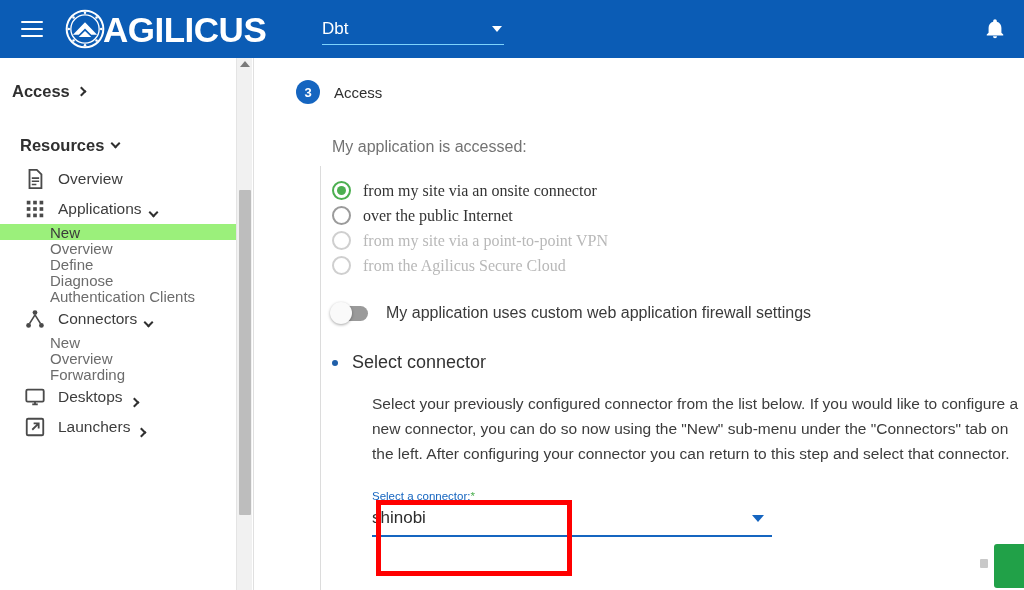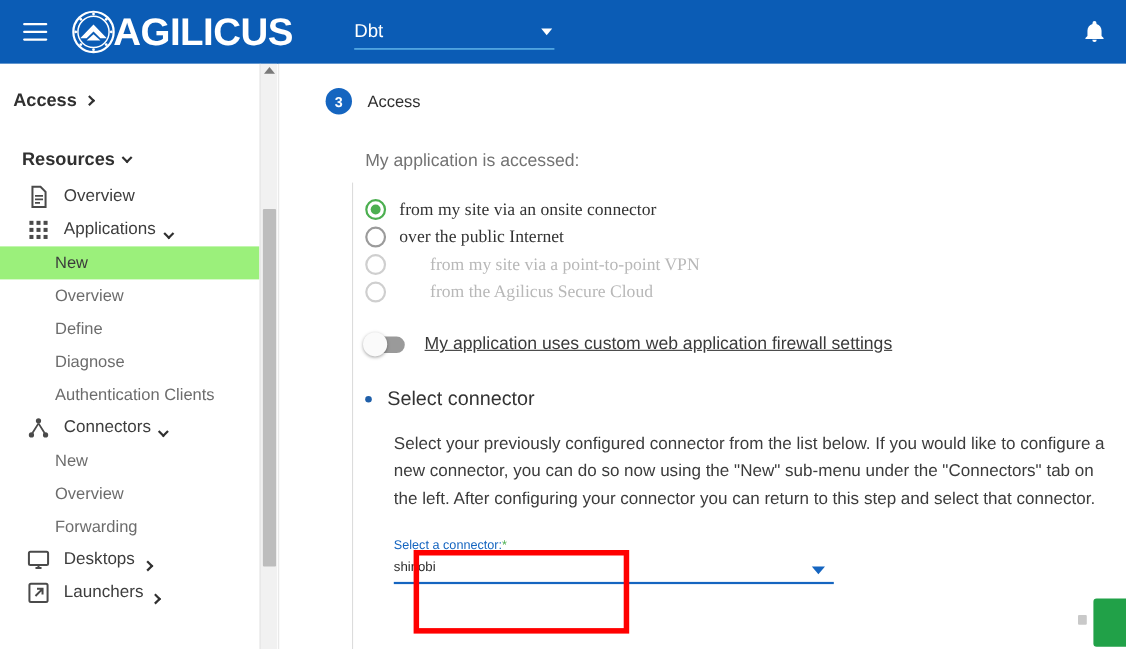--- a/index.html
+++ b/index.html
@@ -88,21 +88,21 @@
     padding-left: 24px;
     font-size: 15.5px;
     color: #5b5b5b;
     cursor: pointer;
   }
   .sb-item .ico { width: 22px; height: 22px; margin-right: 12px; flex: 0 0 22px; display:block; }
   .sb-item.top { color: #3d3d3d; font-size: 15.5px; }
   .sb-item .cap { display: flex; align-items: flex-end; }
   .sb-sub {
     display: flex; align-items: center;
-    height: 30px;
+    height: 16px;
     padding-left: 50px;
     font-size: 15px;
     color: #6c6c6c;
     cursor: pointer;
   }
   .sb-sub.active { background: #9bf07b; color: #3b3b3b; }
 
   
   .sb-scroll {
     position: absolute; top: 58px; left: 236px;
@@ -150,21 +150,21 @@
   .step-rail {
     position: absolute; left: 66px; top: 108px;
     width: 1px; height: 482px; background: #dcdcdc;
   }
 
   .content { padding-left: 78px; padding-top: 34px; }
   .lead { font-size: 16px; color: #737373; }
 
   .radios { margin-top: 22px; }
   .radio-row { display: flex; align-items: center; height: 25px; cursor: pointer; font-family: Liberation Serif, serif; }
-  .radio-row.disabled { cursor: default; gap: 28px; }
+  .radio-row.disabled { cursor: default; }
   .radio {
     width: 19px; height: 19px; border-radius: 50%;
     border: 2px solid #9b9b9b;
     flex: 0 0 19px;
     display: flex; align-items: center; justify-content: center;
     background: #ffffff;
   }
   .radio.checked { border-color: #4caf50; }
   .radio.checked::after {
     content: ""; width: 9px; height: 9px; border-radius: 50%;
@@ -178,38 +178,38 @@
   .toggle-track {
     width: 36px; height: 15px; border-radius: 8px;
     background: #9a9a9a; position: relative; flex: 0 0 36px;
   }
   .toggle-knob {
     position: absolute; left: -2px; top: -4px;
     width: 22px; height: 22px; border-radius: 50%;
     background: #fafafa;
     box-shadow: 0 1px 3px rgba(0,0,0,0.35);
   }
-  .toggle-label { margin-left: 18px; font-size: 16px; color: #3a3a3a; text-decoration: underline; }
+  .toggle-label { margin-left: 18px; font-size: 16px; color: #3a3a3a; }
 
   .bullet-row { display: flex; align-items: center; margin-top: 30px; }
   .bullet { width: 6px; height: 6px; border-radius: 50%; background: #1f5fa9; flex: 0 0 6px; }
   .bullet-text { margin-left: 14px; font-size: 18px; color: #333333; }
 
-  .panel { margin-top: 18px; margin-left: 26px; }
+  .panel { margin-top: 18px; margin-left: 40px; }
   .panel-para {
     font-size: 15.5px; color: #3c3c3c; line-height: 25px;
     width: 660px;
   }
 
   .field-wrap { position: relative; margin-top: 20px; width: 400px; }
   .field-label { font-size: 11.5px; color: #1565c0; }
   .field-req { color: #4caf50; font-size: 11.5px; }
   .field-line { position: relative; margin-top: 4px; width: 400px; }
   .field-value {
-    font-size: 12px; color: #2c2c2c;
+    font-size: 17px; color: #2c2c2c;
     padding-bottom: 7px;
     border-bottom: 2px solid #1565c0;
     width: 400px;
   }
   .field-caret {
     position: absolute; right: 8px; top: 7px;
     width: 0; height: 0;
     border-left: 6px solid transparent;
     border-right: 6px solid transparent;
     border-top: 7px solid #1565c0;

